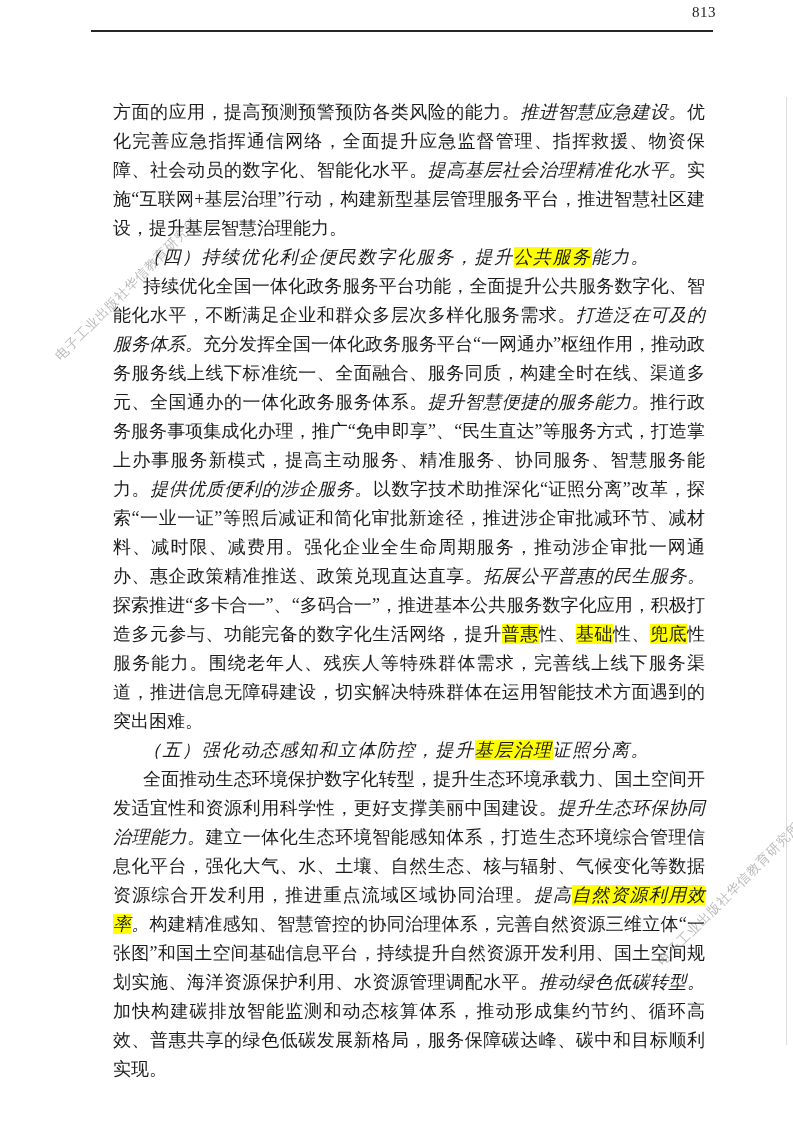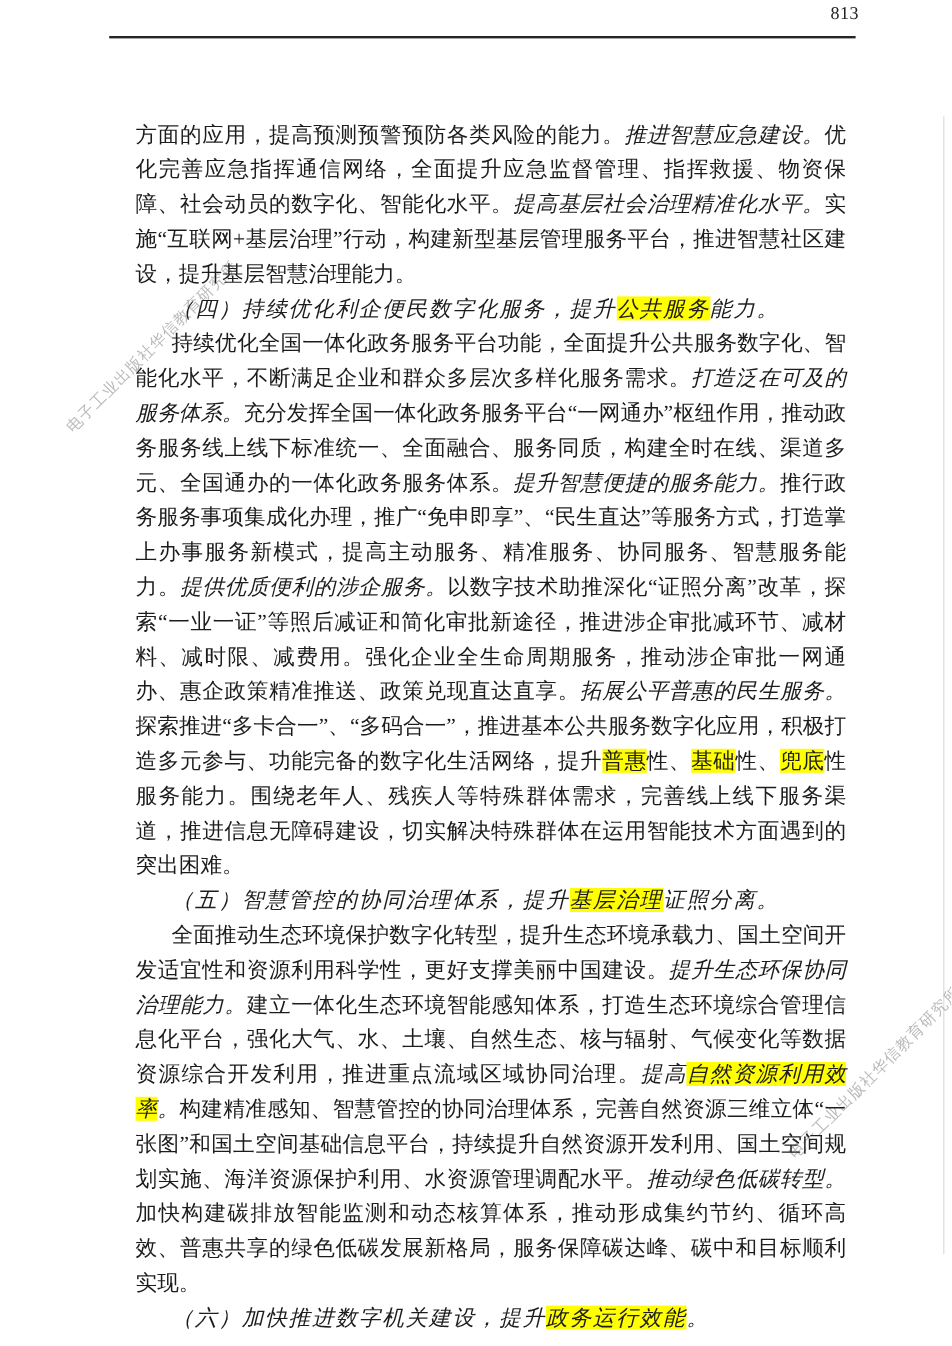--- a/index.html
+++ b/index.html
@@ -74,17 +74,16 @@
 <div class="page">
   <div class="page-number">813</div>
   <div class="header-rule"></div>
   <div class="edge-line"></div>
   <div class="watermark wm1">电子工业出版社华信教育研究所</div>
   <div class="watermark wm2">电子工业出版社华信教育研究所</div>
   <div class="body-text" id="body-text">
       <p class="para"><span class="">方面的应用，提高预测预警预防各类风险的能力。</span><span class="kai">推进智慧应急建设。</span><span class="">优化完善应急指挥通信网络，全面提升应急监督管理、指挥救援、物资保障、社会动员的数字化、智能化水平。</span><span class="kai">提高基层社会治理精准化水平。</span><span class="">实施“互联网+基层治理”行动，构建新型基层管理服务平台，推进智慧社区建设，提升基层智慧治理能力。</span></p>
       <p class="para indent heading"><span class="kai">（四）持续优化利企便民数字化服务，提升</span><span class="kai hl">公共服务</span><span class="kai">能力。</span></p>
       <p class="para indent"><span class="">持续优化全国一体化政务服务平台功能，全面提升公共服务数字化、智能化水平，不断满足企业和群众多层次多样化服务需求。</span><span class="kai">打造泛在可及的服务体系。</span><span class="">充分发挥全国一体化政务服务平台“一网通办”枢纽作用，推动政务服务线上线下标准统一、全面融合、服务同质，构建全时在线、渠道多元、全国通办的一体化政务服务体系。</span><span class="kai">提升智慧便捷的服务能力。</span><span class="">推行政务服务事项集成化办理，推广“免申即享”、“民生直达”等服务方式，打造掌上办事服务新模式，提高主动服务、精准服务、协同服务、智慧服务能力。</span><span class="kai">提供优质便利的涉企服务。</span><span class="">以数字技术助推深化“证照分离”改革，探索“一业一证”等照后减证和简化审批新途径，推进涉企审批减环节、减材料、减时限、减费用。强化企业全生命周期服务，推动涉企审批一网通办、惠企政策精准推送、政策兑现直达直享。</span><span class="kai">拓展公平普惠的民生服务。</span><span class="">探索推进“多卡合一”、“多码合一”，推进基本公共服务数字化应用，积极打造多元参与、功能完备的数字化生活网络，提升</span><span class=" hl">普惠</span><span class="">性、</span><span class=" hl">基础</span><span class="">性、</span><span class=" hl">兜底</span><span class="">性服务能力。围绕老年人、残疾人等特殊群体需求，完善线上线下服务渠道，推进信息无障碍建设，切实解决特殊群体在运用智能技术方面遇到的突出困难。</span></p>
-      <p class="para indent heading"><span class="kai">（五）智慧管控的协同治理体系，提升</span><span class="kai hl">基层治理</span><span class="kai">证照分离。</span></p>
+      <p class="para indent heading"><span class="kai">（五）强化动态感知和立体防控，提升</span><span class="kai hl">基层治理</span><span class="kai">证照分离。</span></p>
       <p class="para indent"><span class="">全面推动生态环境保护数字化转型，提升生态环境承载力、国土空间开发适宜性和资源利用科学性，更好支撑美丽中国建设。</span><span class="kai">提升生态环保协同治理能力。</span><span class="">建立一体化生态环境智能感知体系，打造生态环境综合管理信息化平台，强化大气、水、土壤、自然生态、核与辐射、气候变化等数据资源综合开发利用，推进重点流域区域协同治理。</span><span class="kai">提高</span><span class="kai hl">自然资源利用效率</span><span class="kai">。</span><span class="">构建精准感知、智慧管控的协同治理体系，完善自然资源三维立体“一张图”和国土空间基础信息平台，持续提升自然资源开发利用、国土空间规划实施、海洋资源保护利用、水资源管理调配水平。</span><span class="kai">推动绿色低碳转型。</span><span class="">加快构建碳排放智能监测和动态核算体系，推动形成集约节约、循环高效、普惠共享的绿色低碳发展新格局，服务保障碳达峰、碳中和目标顺利实现。</span></p>
-      <p class="para indent heading"><span class="kai">（六）加快推进数字机关建设，提升</span><span class="kai hl">政务运行效能</span><span class="kai">。</span></p>
     </div>
 </div>
 
 </body></html>

